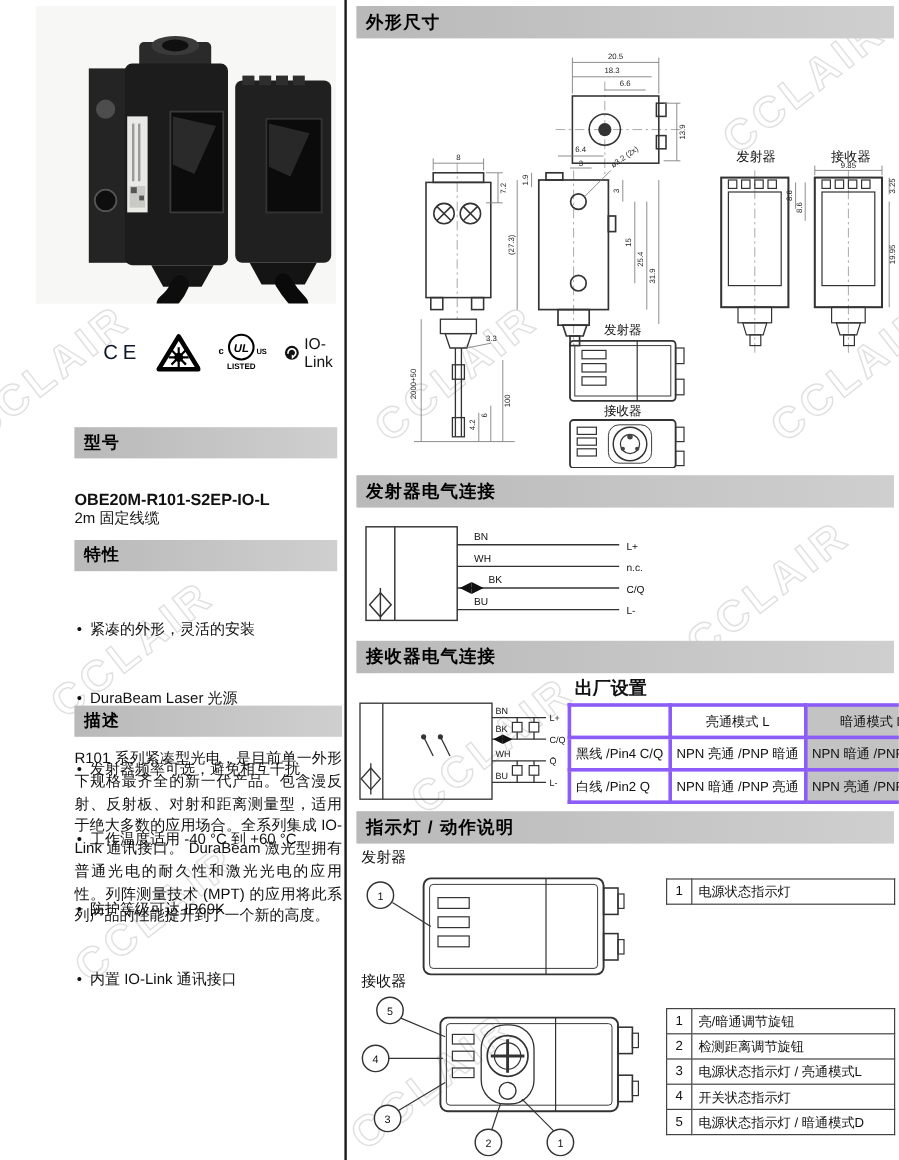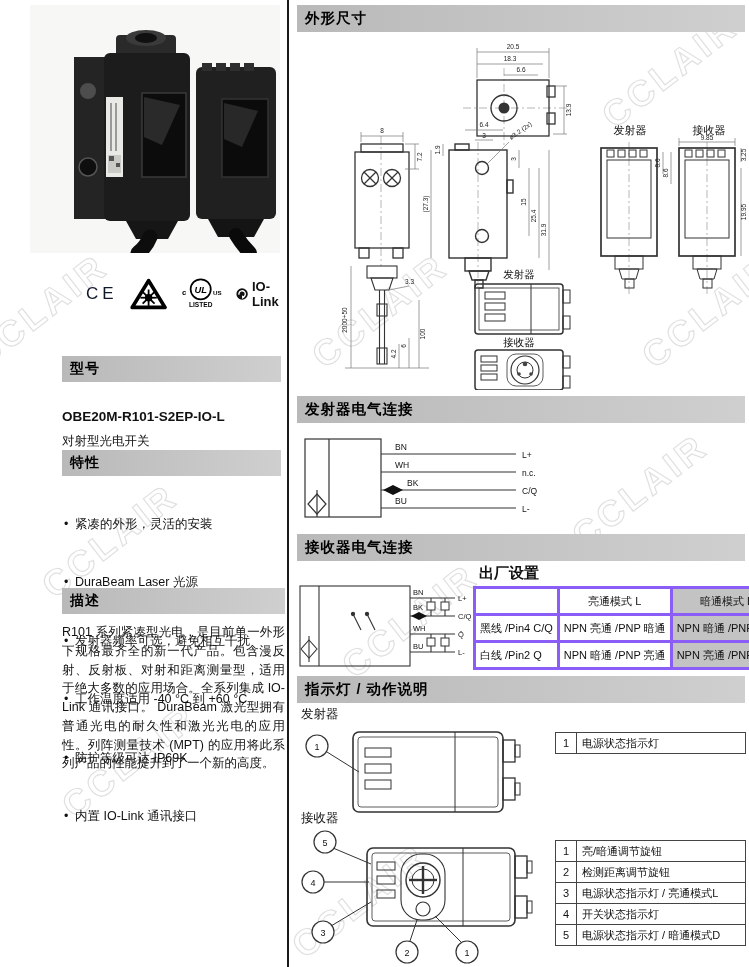--- a/index.html
+++ b/index.html
@@ -130,28 +130,27 @@
       <text x="28" y="20" font-size="12" font-weight="bold" font-style="italic" text-anchor="middle">UL</text>
       <text x="44" y="22" font-size="8" font-weight="bold">US</text>
       <text x="28" y="38" font-size="8.5" font-weight="bold" text-anchor="middle">LISTED</text>
     </svg>
     <span style="display:flex;align-items:center;gap:4px;">
       <svg width="16" height="16" viewBox="0 0 16 16">
         <circle cx="8" cy="8" r="7.5" fill="#111"></circle>
         <path d="M4,9 A4.2,4.2 0 1 1 8,12.2" stroke="#fff" stroke-width="1.8" fill="none"></path>
         <polygon points="8,14.6 11,12.2 8,9.8" fill="#fff"></polygon>
       </svg>
-      <span style="font-size:13px;font-weight:bold;">IO-Link</span>
+      <span style="font-size:13px;font-weight:normal;">IO-Link</span>
     </span>
   </div>
 
   <div class="sec-model">
     <div class="hdr" style="font-size:14px;">型号</div>
     <div class="model-name">OBE20M-R101-S2EP-IO-L</div>
-    <div class="model-line first">对射型光电开关</div>
     <div class="model-line">2m 固定线缆</div>
   </div>
 
   <div class="sec-feat">
     <div class="hdr" style="font-size:14px;">特性</div>
     <ul class="feat-list">
       <li>紧凑的外形，灵活的安装</li>
       <li>DuraBeam Laser 光源</li>
       <li>发射器频率可选，避免相互干扰</li>
       <li>工作温度适用 -40 °C 到 +60 °C</li>

